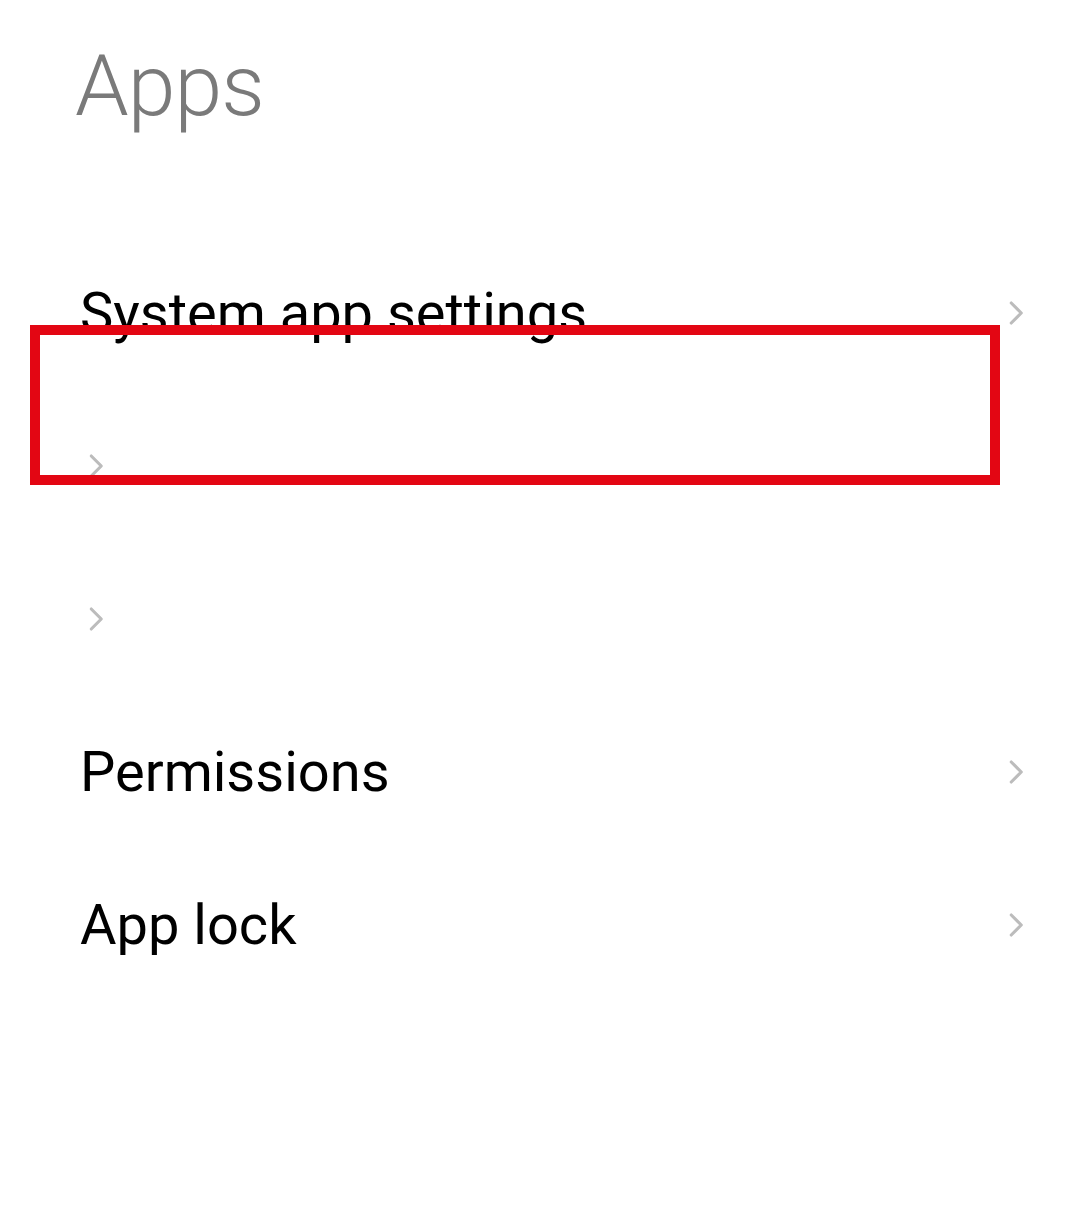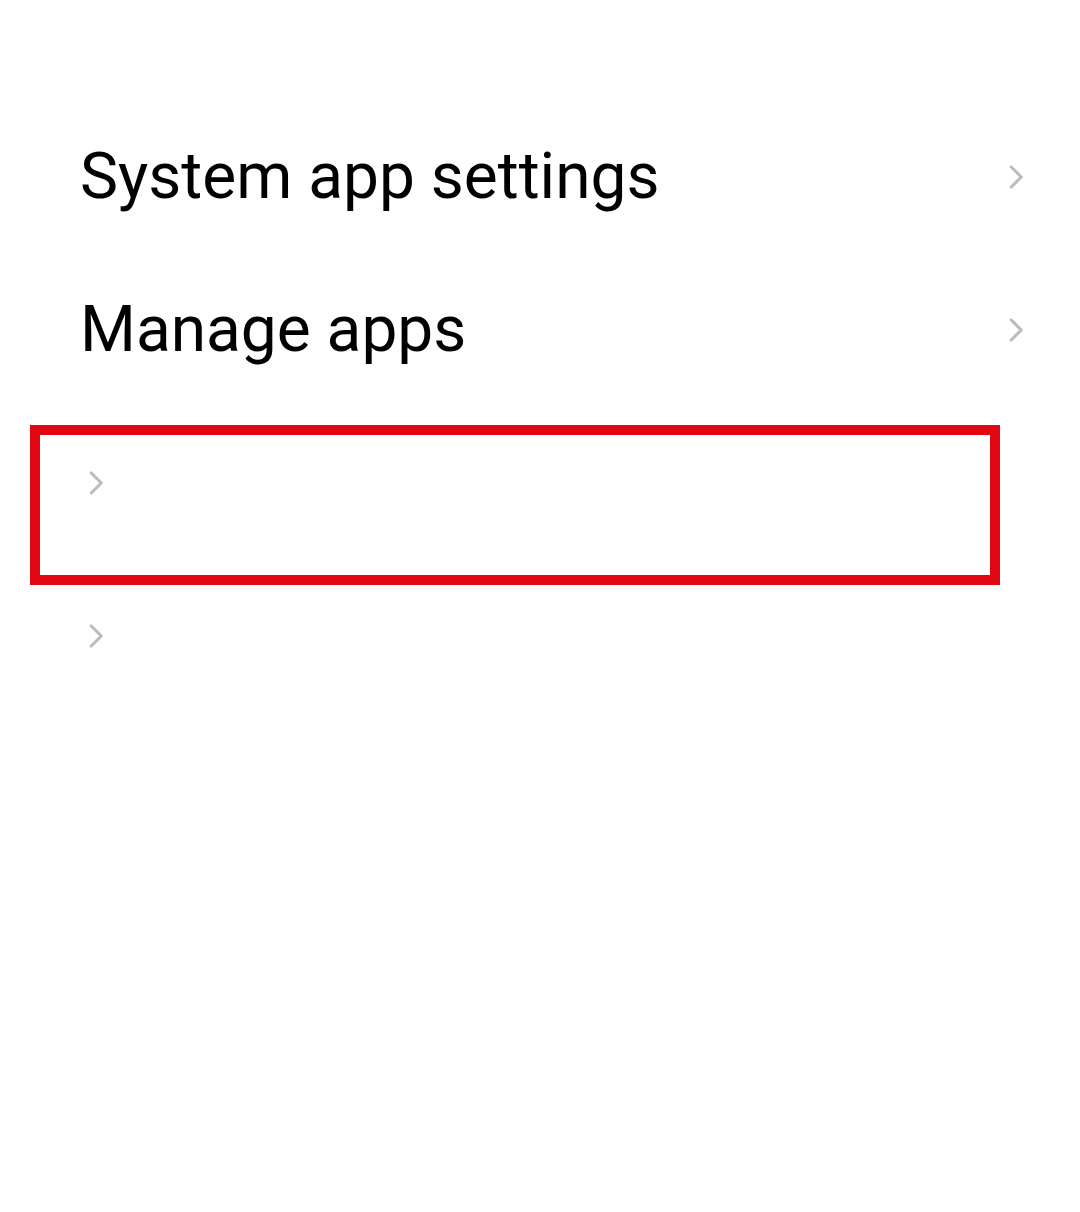--- a/index.html
+++ b/index.html
@@ -27,21 +27,21 @@
     .setting-item {
       display: flex;
       align-items: center;
       justify-content: space-between;
       padding: 0 50px 0 80px;
       height: 153px;
       cursor: pointer;
       position: relative;
     }
     .setting-label {
-      font-size: 64px;
+      font-size: 56px;
       font-weight: 400;
       color: #000000;
     }
     .chevron {
       width: 30px;
       height: 30px;
       flex-shrink: 0;
     }
     .chevron svg {
       width: 100%;
@@ -61,55 +61,64 @@
     .container {
       position: relative;
       width: 100%;
       height: 100%;
     }
   </style>
 </head>
 <body>
 
 <div class="container">
+  <h1 class="page-title">Apps</h1>
 
   <div class="settings-list">
 
     <div class="setting-item">
       <span class="setting-label">System app settings</span>
       <span class="chevron">
         <svg viewBox="0 0 24 24" fill="none" stroke="#bcbcbc" stroke-width="2.5" stroke-linecap="round" stroke-linejoin="round">
           <polyline points="9 4 17 12 9 20"></polyline>
         </svg>
       </span>
     </div>
-
-    <div class="setting-item">
-      <span class="setting-label">Manage apps</span>
-      <span class="chevron">
-        <svg viewBox="0 0 24 24" fill="none" stroke="#bcbcbc" stroke-width="2.5" stroke-linecap="round" stroke-linejoin="round">
-          <polyline points="9 4 17 12 9 20"></polyline>
-        </svg>
-      </span>
-    </div>
-
 
     <div class="setting-item">
       <span class="chevron">
         <svg viewBox="0 0 24 24" fill="none" stroke="#bcbcbc" stroke-width="2.5" stroke-linecap="round" stroke-linejoin="round">
           <polyline points="9 4 17 12 9 20"></polyline>
         </svg>
       </span>
     </div>
 
 
     <div class="setting-item">
       <span class="chevron">
         <svg viewBox="0 0 24 24" fill="none" stroke="#bcbcbc" stroke-width="2.5" stroke-linecap="round" stroke-linejoin="round">
           <polyline points="9 4 17 12 9 20"></polyline>
         </svg>
       </span>
     </div>
 
+    <div class="setting-item">
+      <span class="setting-label">Permissions</span>
+      <span class="chevron">
+        <svg viewBox="0 0 24 24" fill="none" stroke="#bcbcbc" stroke-width="2.5" stroke-linecap="round" stroke-linejoin="round">
+          <polyline points="9 4 17 12 9 20"></polyline>
+        </svg>
+      </span>
+    </div>
+
+    <div class="setting-item">
+      <span class="setting-label">App lock</span>
+      <span class="chevron">
+        <svg viewBox="0 0 24 24" fill="none" stroke="#bcbcbc" stroke-width="2.5" stroke-linecap="round" stroke-linejoin="round">
+          <polyline points="9 4 17 12 9 20"></polyline>
+        </svg>
+      </span>
+    </div>
+
   </div>
 
   <div class="highlight-box"></div>
 </div>
 
 </body></html>

